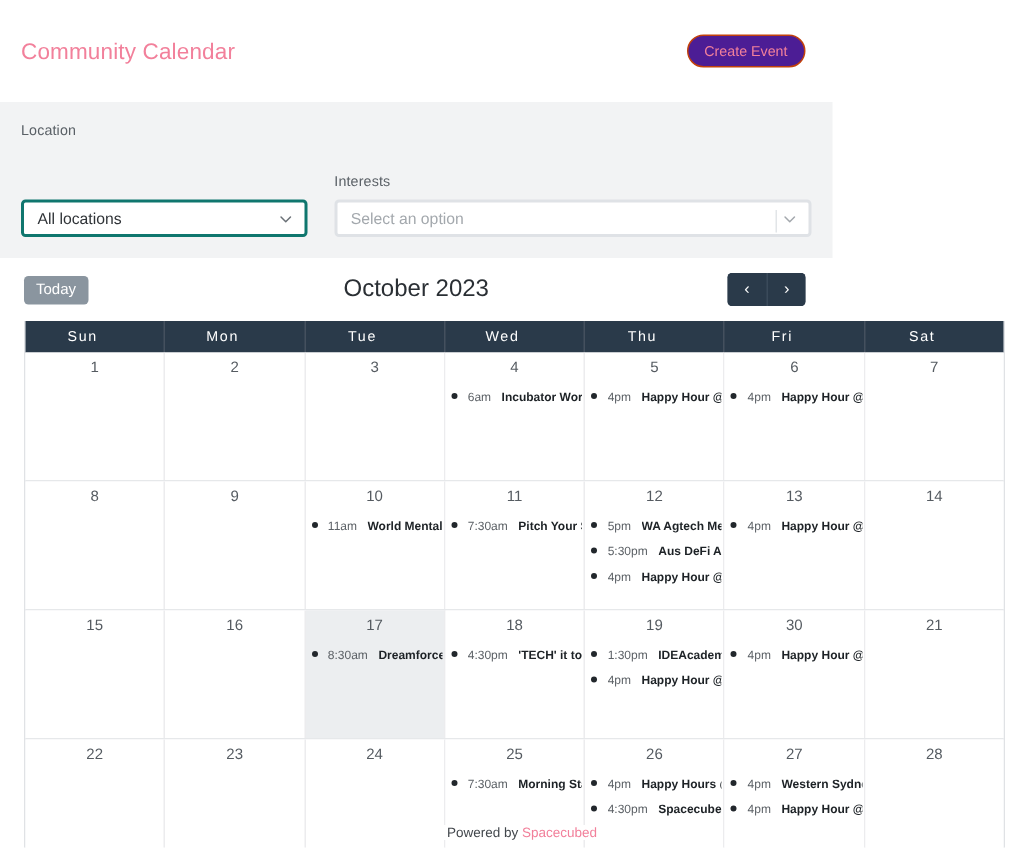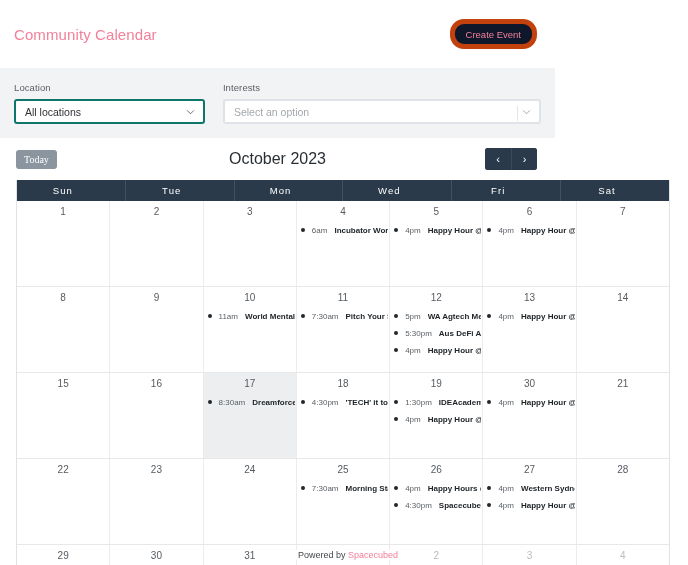--- a/index.html
+++ b/index.html
@@ -21,23 +21,23 @@
     padding: 0 18px 0 14px;
   }
   .app-title {
     color: #f2809b;
     font-size: 15px;
     letter-spacing: .1px;
     font-weight: 400;
   }
   .create-btn {
     color: #f2809b;
-    border: 5px solid #c2410c;
+    border: 1px solid #c2410c;
     border-radius: 14px;
-    background: #0f172a;
+    background: #4c1d95;
     font-size: 9.5px;
     padding: 6px 11px 5px 11px;
     line-height: 1;
     cursor: pointer;
     font-family: "Liberation Sans", sans-serif;
     white-space: nowrap;
   }
 
   
   .filters-wrap {
@@ -49,21 +49,21 @@
     gap: 18px;
     align-items: flex-end;
   }
   .field { display: flex; flex-direction: column; }
   .field-label {
     font-size: 9.5px;
     color: #5a6066;
     margin-bottom: 6px;
     letter-spacing: .1px;
   }
-  .loc-field { width: 192px; }
+  .loc-field { width: 192px; gap: 34px; }
   .int-field { width: 320px; }
 
   .select-box {
     position: relative;
     height: 25px;
     background: #ffffff;
     border: 2px solid #0f766e;
     border-radius: 3px;
     display: flex;
     align-items: center;
@@ -102,21 +102,21 @@
   }
   .today-btn {
     background: #8a959f;
     color: #ffffff;
     border: none;
     border-radius: 3px;
     font-size: 10px;
     padding: 5px 8px 4px 8px;
     line-height: 1;
     cursor: pointer;
-    font-family: Liberation Serif, serif;
+    font-family: Liberation Sans, sans-serif;
   }
   .month-title {
     position: absolute;
     left: 0; right: 0;
     text-align: center;
     font-size: 16px;
     color: #2a2f34;
     font-weight: 400;
     pointer-events: none;
   }
@@ -277,23 +277,24 @@
     <div class="nav-group">
       <button class="nav-btn">‹</button>
       <button class="nav-btn">›</button>
     </div>
   </div>
 
   <div class="cal-wrap">
     <div class="cal">
       <div class="dow-row" id="dow-row">
           <div class="dow">Sun</div>
+          <div class="dow">Mon</div>
           <div class="dow">Tue</div>
-          <div class="dow">Mon</div>
           <div class="dow">Wed</div>
+          <div class="dow">Thu</div>
           <div class="dow">Fri</div>
           <div class="dow">Sat</div>
         </div>
       <div id="weeks">
           <div class="week w0">
             <div class="day">
               <div class="daynum">1</div>
             </div>
             <div class="day">
               <div class="daynum">2</div>

